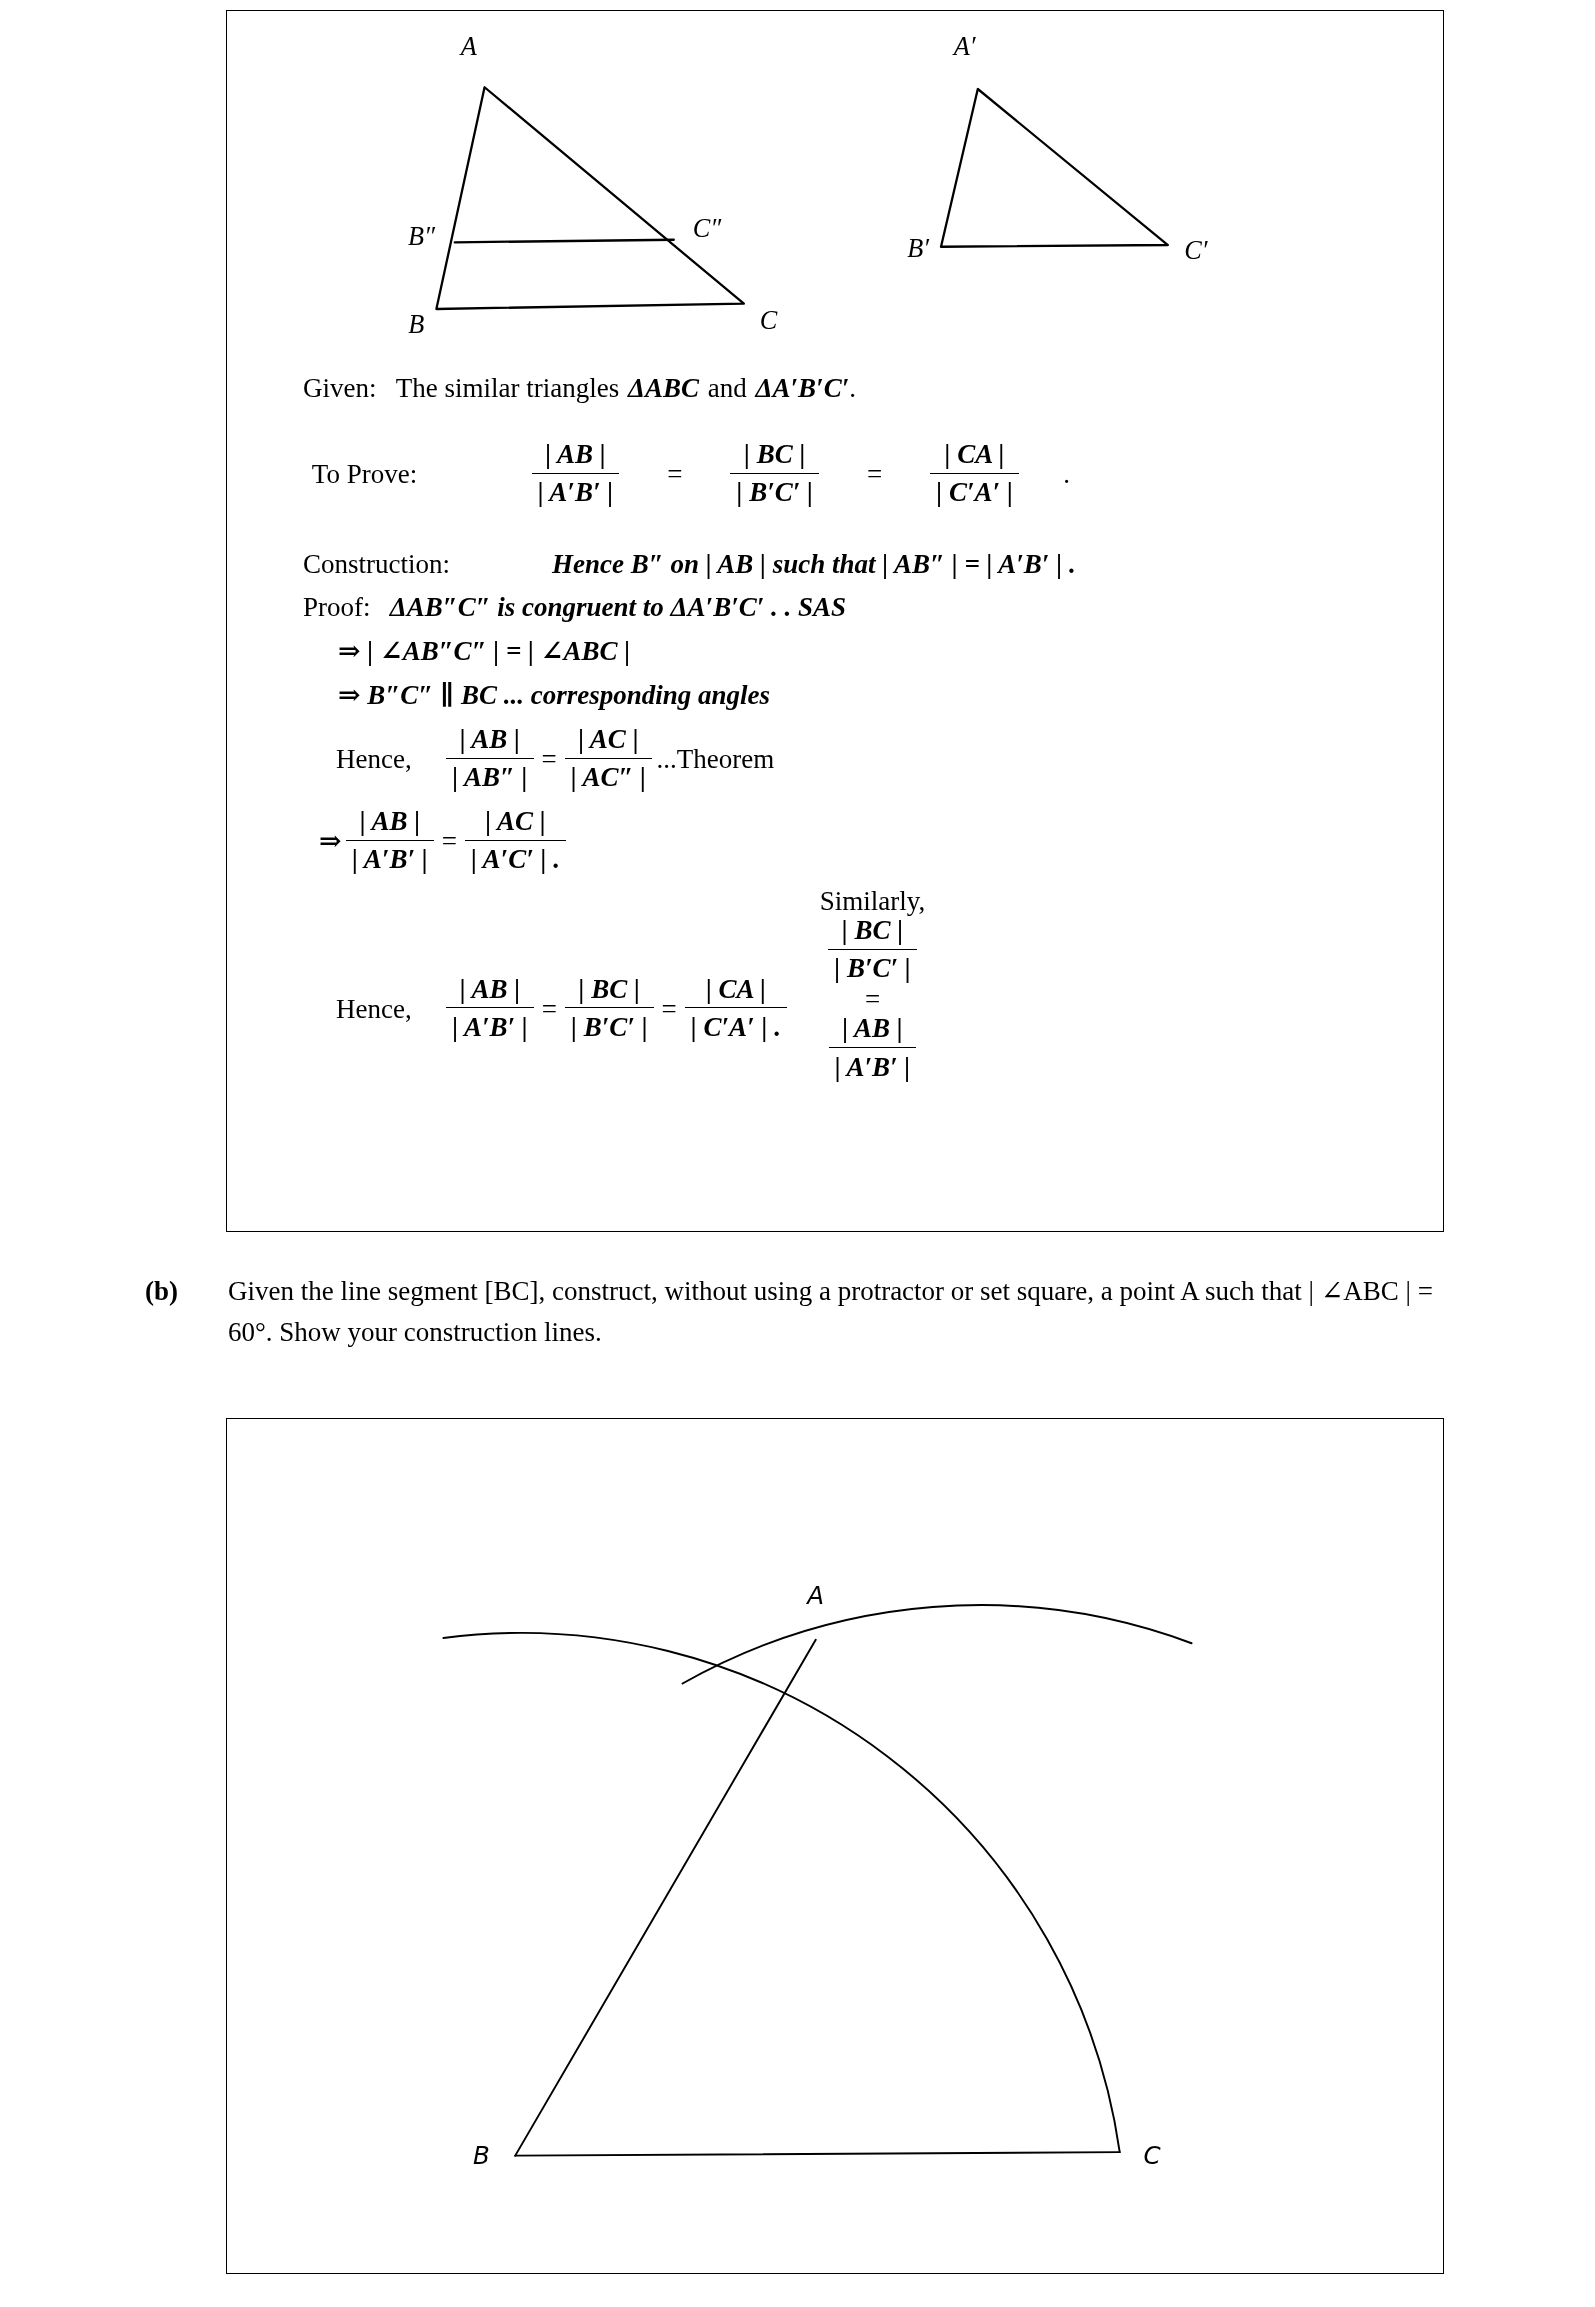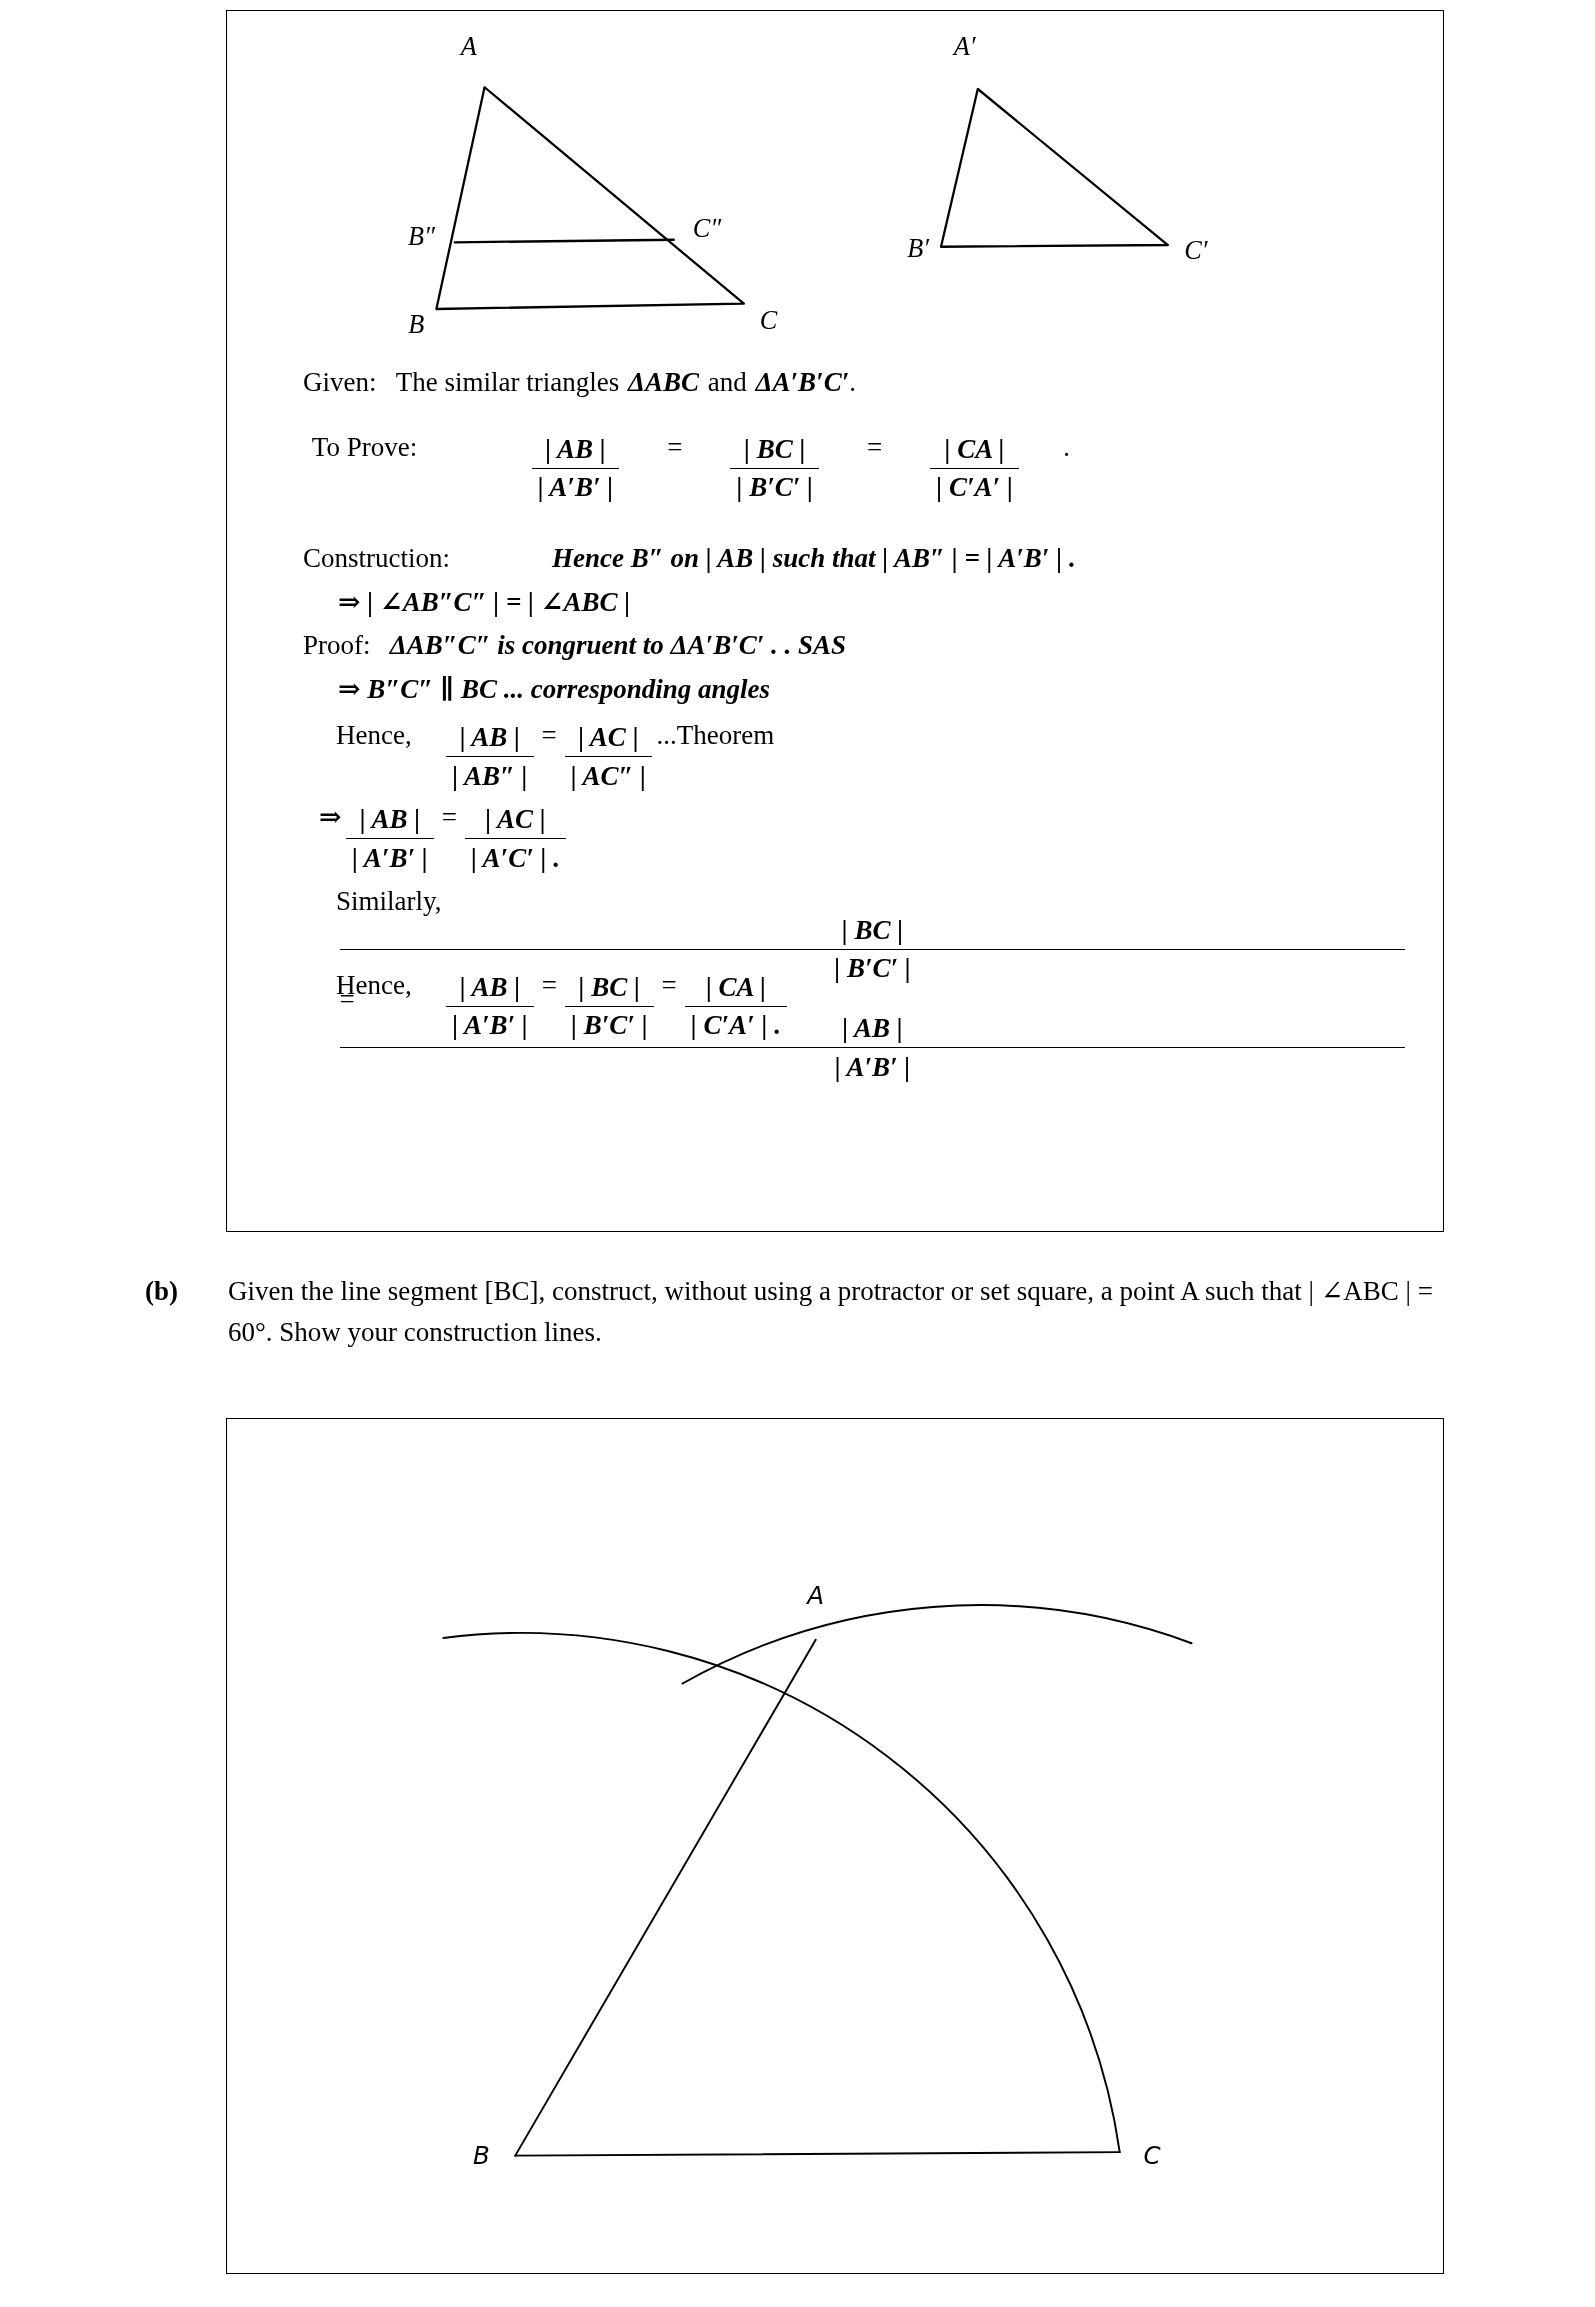--- a/index.html
+++ b/index.html
@@ -66,20 +66,21 @@
   #proof-body {
     position: absolute;
     left: 303px;
     top: 369px;
     width: 1106px;
     font-size: 27px;
     line-height: 1.0;
   }
   .prow {
     display: flex;
+    align-items: center;
     white-space: nowrap;
   }
   .plabel {
     display: inline-block;
     flex: 0 0 auto;
   }
 
   .row-given     { margin-top: 0px;  height: 39px; }
   .row-toprove   { margin-top: 26px; height: 81px; padding-left: 8.8px; gap: 40px; }
   .row-constr1   { margin-top: 30px; height: 39px; gap: 36px; }
@@ -205,28 +206,28 @@
   </div>
 
   <div class="prow row-constr1">
     <span class="plabel">Construction:</span>
     <span class="gap-lg"></span>
     <span class="mathvar">Hence  B″ on | AB |  such that | AB″ | = | A′B′ | .</span>
   </div>
 
 
 
-  <div class="prow row-imp1">
-    <span class="mathvar">⇒ | ∠AB″C″ | = | ∠ABC |</span>
-  </div>
-
   <div class="prow row-proof">
     <span class="plabel">Proof:</span>
     <span class="gap-md"></span>
     <span class="mathvar">ΔAB″C″  is congruent to  ΔA′B′C′ . . SAS</span>
+  </div>
+
+  <div class="prow row-imp1">
+    <span class="mathvar">⇒ | ∠AB″C″ | = | ∠ABC |</span>
   </div>
 
   <div class="prow row-imp2">
     <span class="mathvar">⇒ B″C″ ∥ BC  ...  corresponding angles</span>
   </div>
 
   <div class="prow row-hence1">
     <span class="plabel">Hence,</span>
     <span class="gap-lg"></span>
     <span class="frac mathvar">

